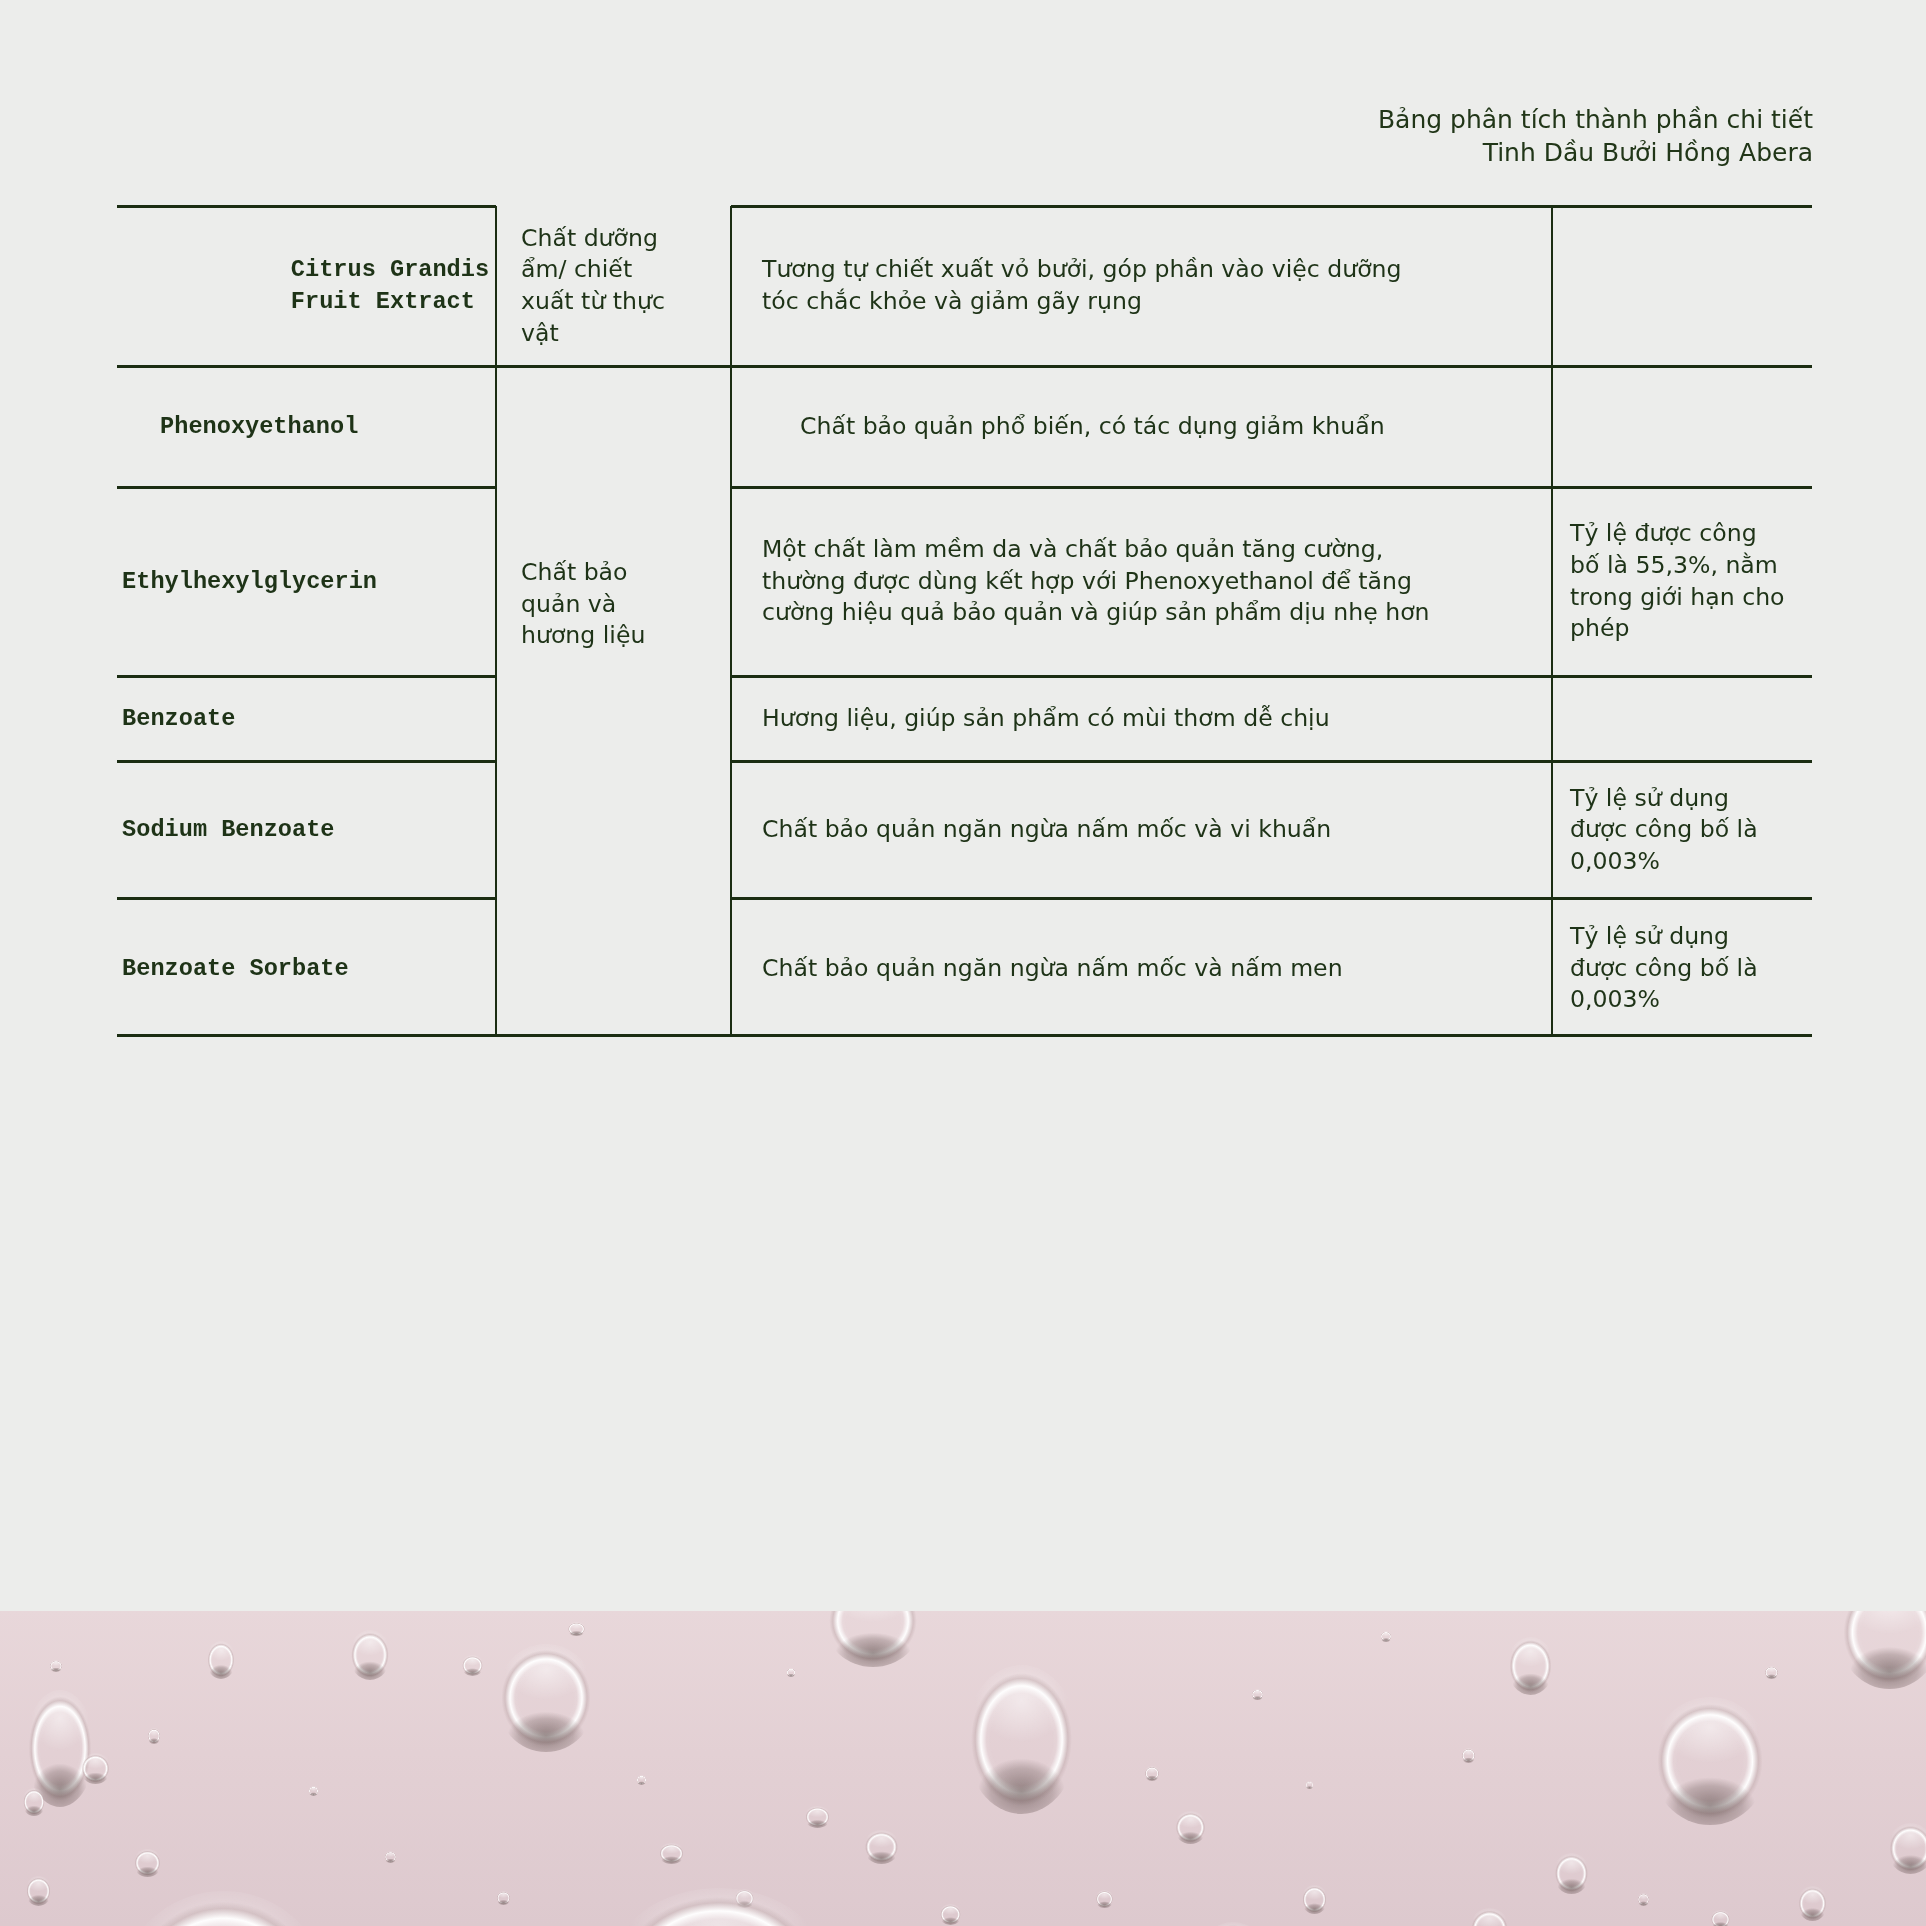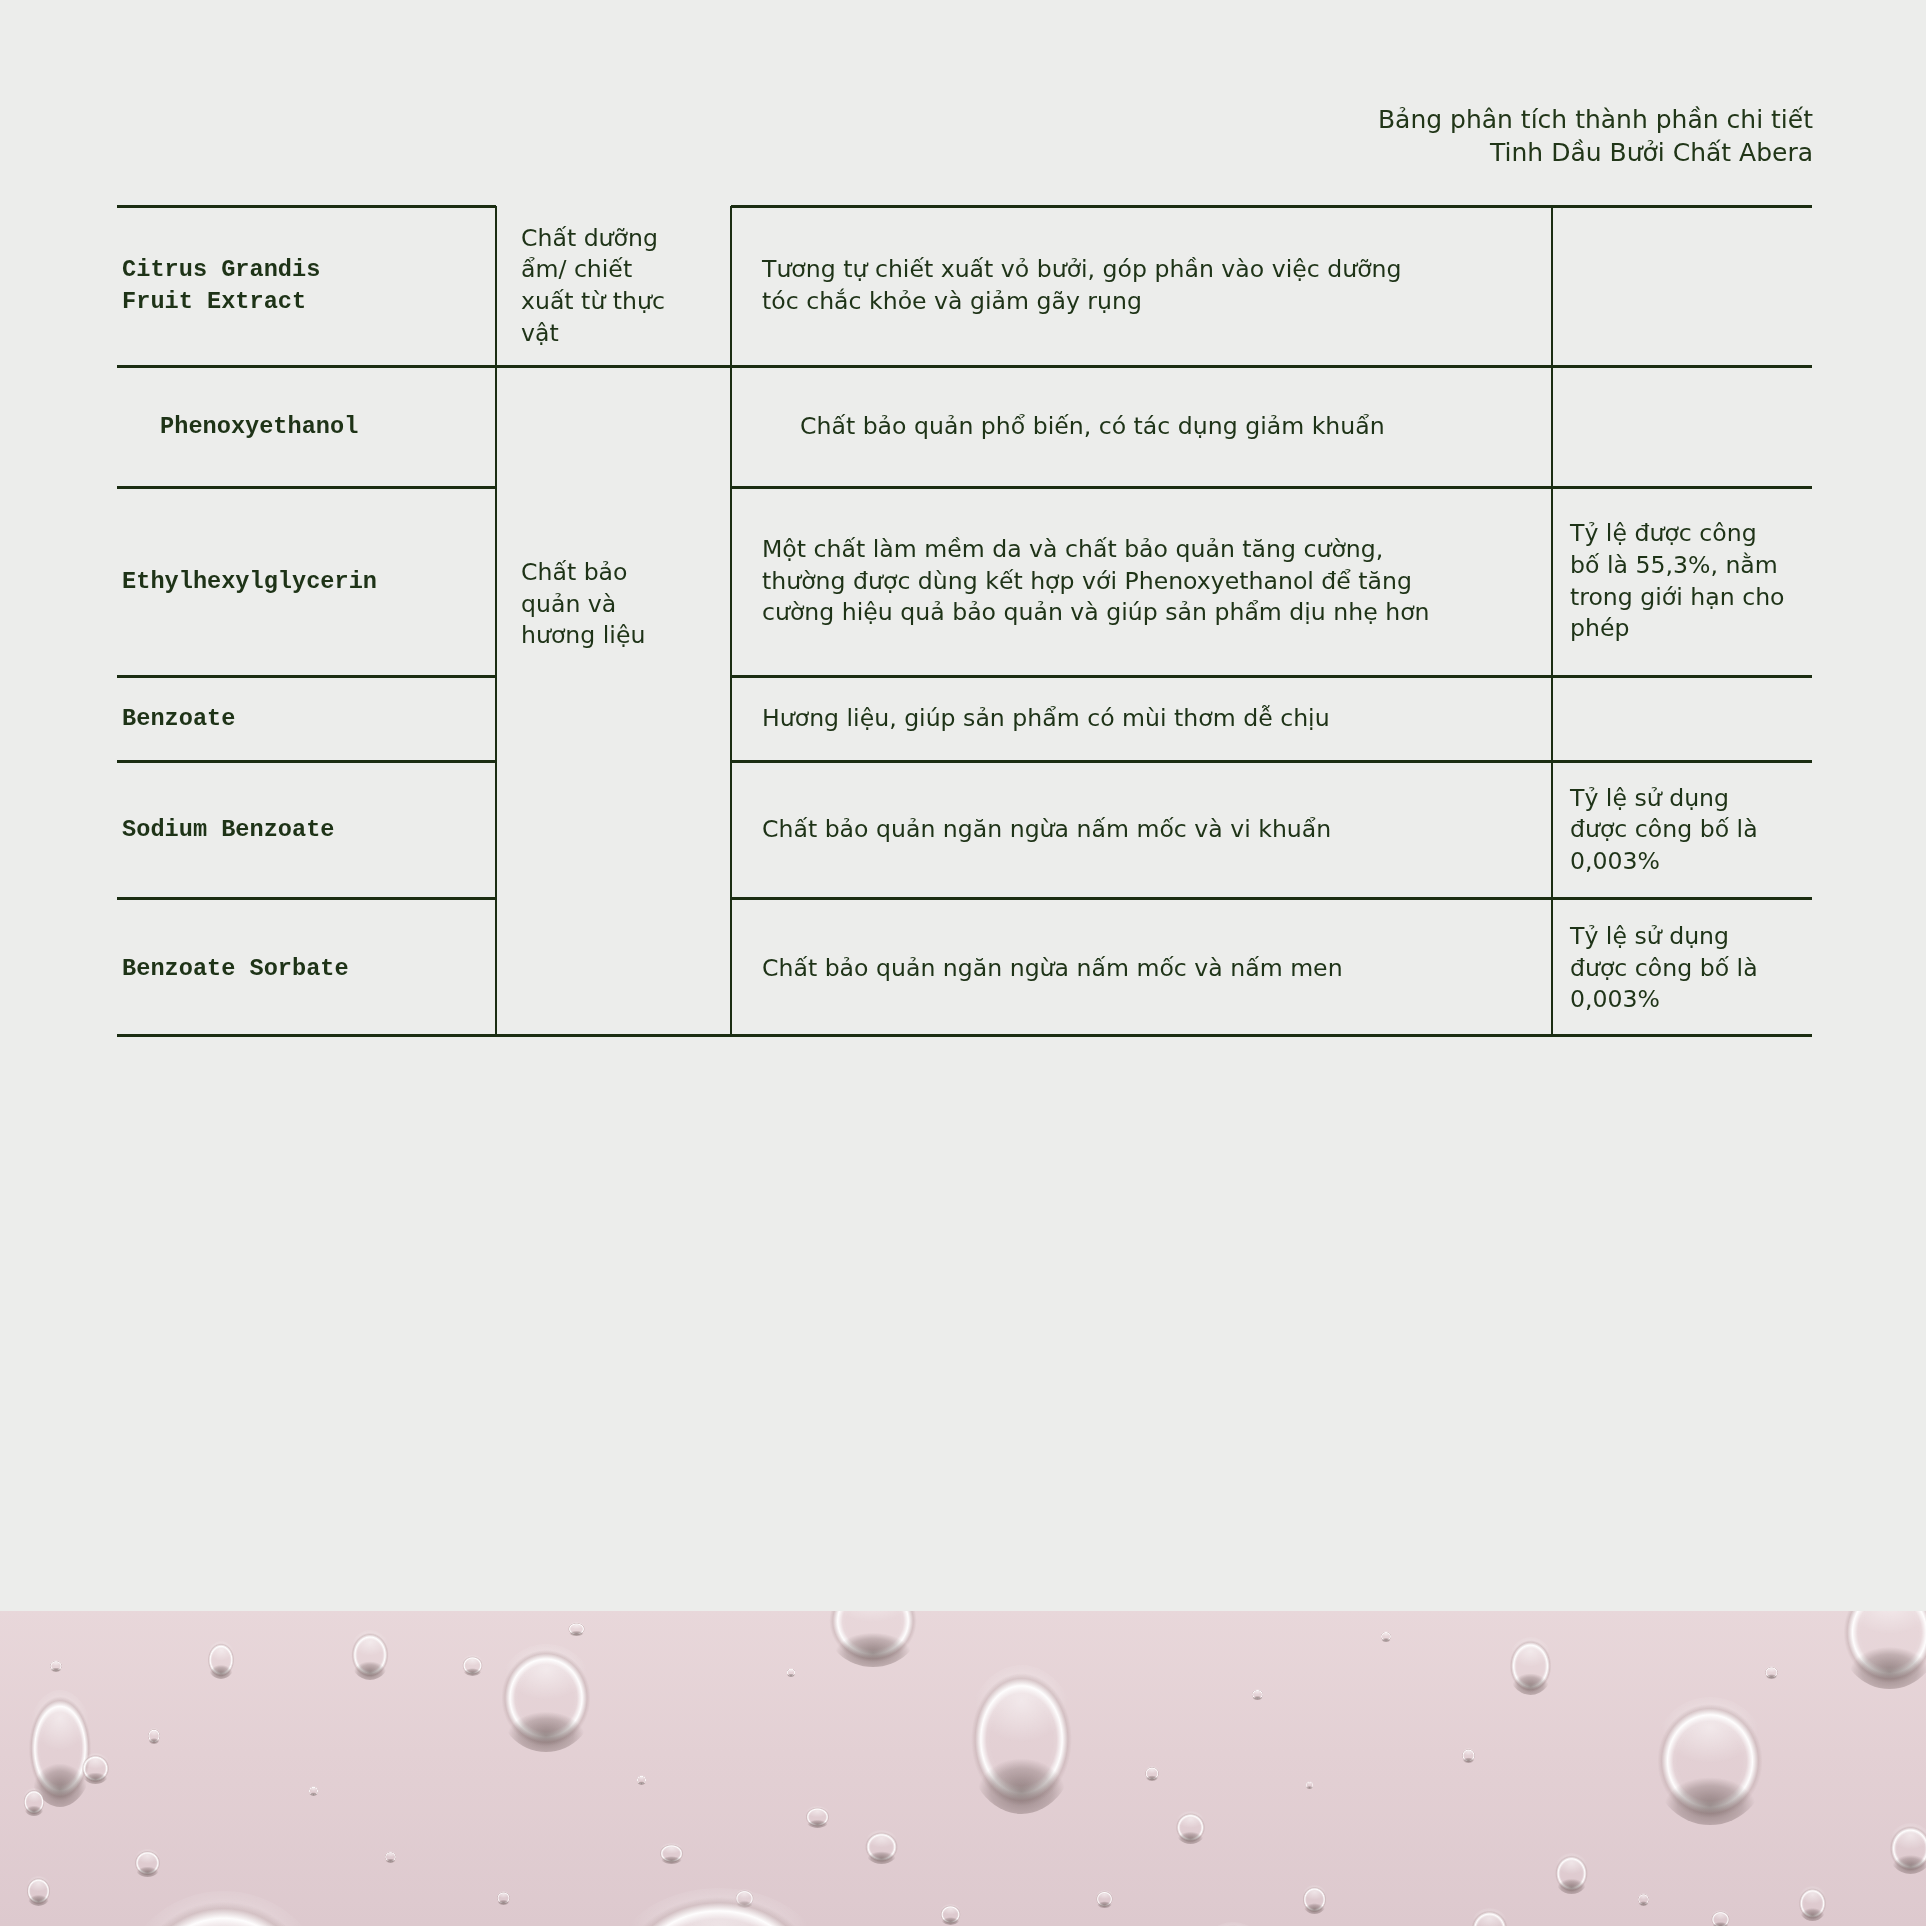--- a/index.html
+++ b/index.html
@@ -25,21 +25,21 @@
 
   .cell{
     position:absolute;display:flex;align-items:center;
     font-size:23.6px;line-height:1.34;color:#1e3317;
   }
   .cell .inner{display:block;}
   .c1{left:5.1px;width:367px;}
   .c2{left:404px;width:169px;}
   .c3{left:645px;width:683px;}
   .c4{left:1453px;width:216px;}
-  .r1{top:0;height:160px;}
+  .r1{top:0;height:160px;justify-content:flex-end;}
   .r2{top:160px;height:121px;margin-left:38px;}
   .r3{top:281px;height:189px;}
   .r4{top:470px;height:85px;}
   .r5{top:555px;height:138px;}
   .r6{top:693px;height:139px;}
   .name{font-weight:700;white-space:pre-line;font-family:Liberation Mono, monospace;}
   .cat-merged{
     left:404px;width:134px;top:160px;height:671px;
     align-items:flex-start;padding-top:191px;box-sizing:border-box;
   }
@@ -62,21 +62,21 @@
         rgba(255,255,255,0.5), transparent 70%);
   }
 </style>
 </head>
 <body>
 
 <div class="canvas">
 
   <div class="title">
     <div>Bảng phân tích thành phần chi tiết</div>
-    <div>Tinh Dầu Bưởi Chất Abera</div>
+    <div>Tinh Dầu Bưởi Hồng Abera</div>
   </div>
 
   <div class="tbl">
 
     <div class="hl" style="top:-1.5px;left:0;width:379px"></div>
     <div class="hl" style="top:-1.5px;left:614px;width:1081px"></div>
     <div class="hl" style="top:159px;left:0;width:1695px"></div>
     <div class="hl" style="top:280px;left:0;width:379px"></div>
     <div class="hl" style="top:280px;left:614px;width:1081px"></div>
     <div class="hl" style="top:469px;left:0;width:379px"></div>

